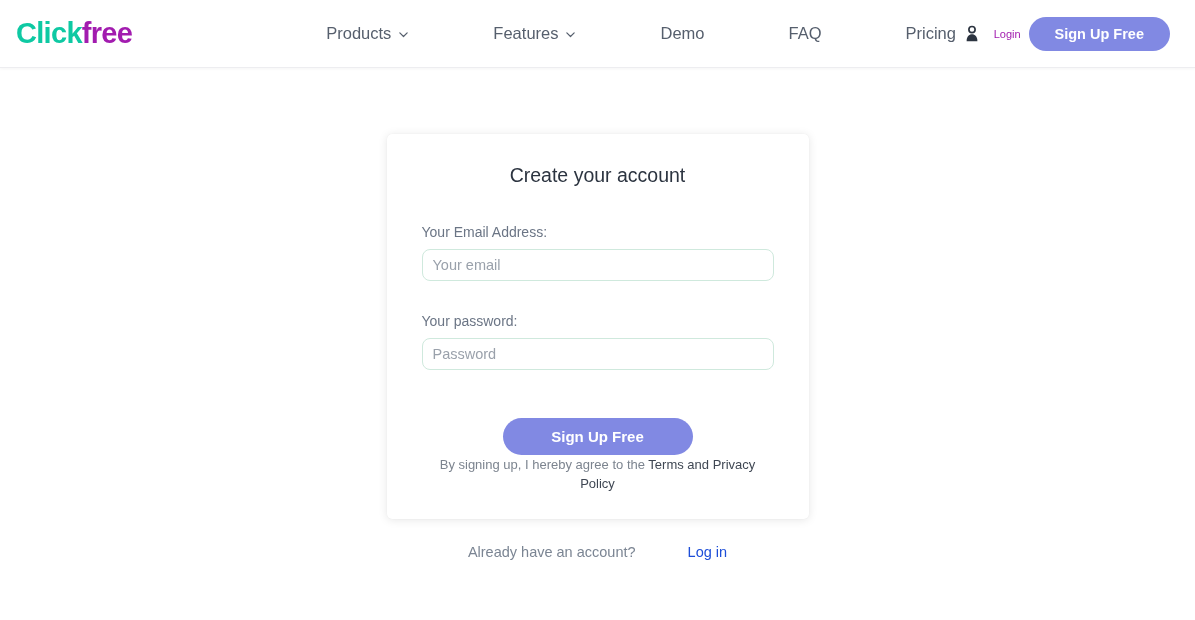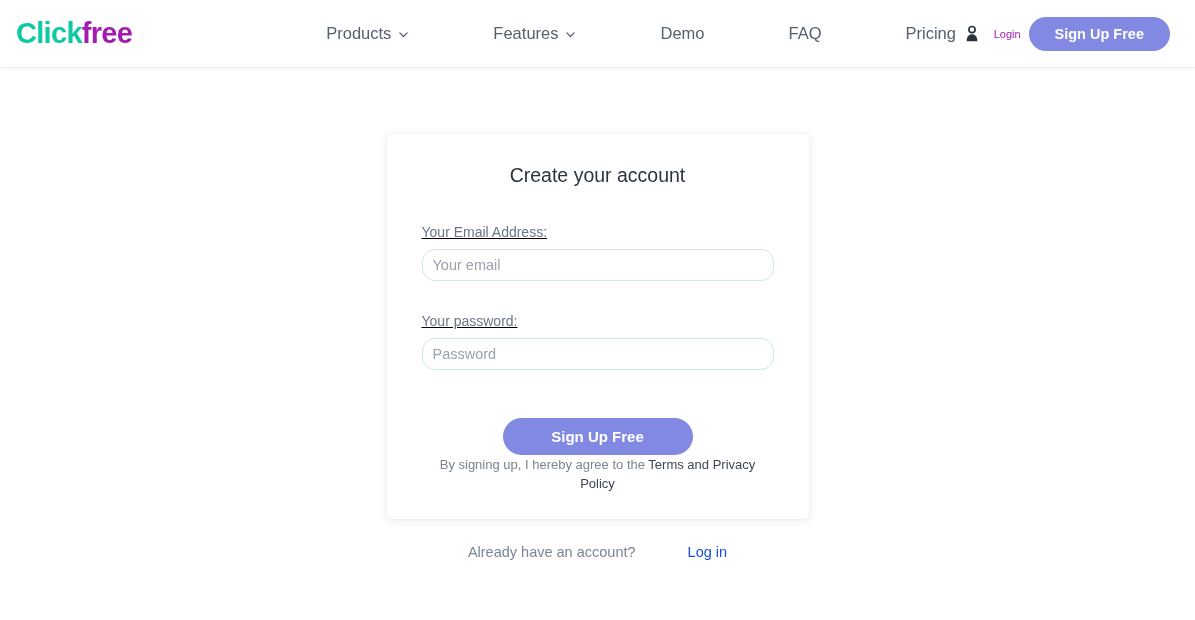--- a/index.html
+++ b/index.html
@@ -119,34 +119,34 @@
   }
 
   .card-title {
     text-align:center;
     font-size:19.5px;
     color:#2c3440;
     font-weight:normal;
     margin-bottom:37px;
   }
 
-  .field-group { margin-bottom:32px;text-decoration:underline; }
+  .field-group { margin-bottom:32px; }
 
   .field-label {
     display:block;
     font-size:14px;
     color:#6b7585;
     margin-bottom:9px;
   }
 
   .field-input {
     width:100%;
     height:32px;
     border:1px solid #cfe9dd;
-    border-radius:13px;
+    border-radius:8px;
     padding:0 10px;
     font-size:14.5px;
     color:#3c4450;
     background:#ffffff;
     font-family:"Liberation Sans", sans-serif;
     outline:none;
   }
   .field-input::placeholder { color:#9aa1ab; }
 
   .btn-wrap {

